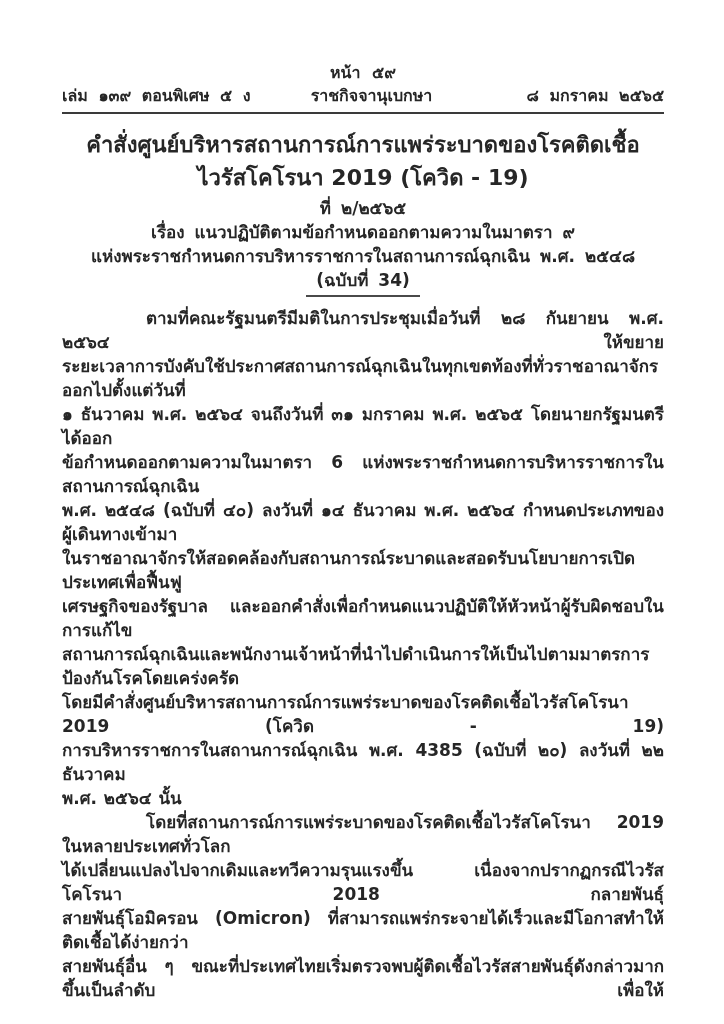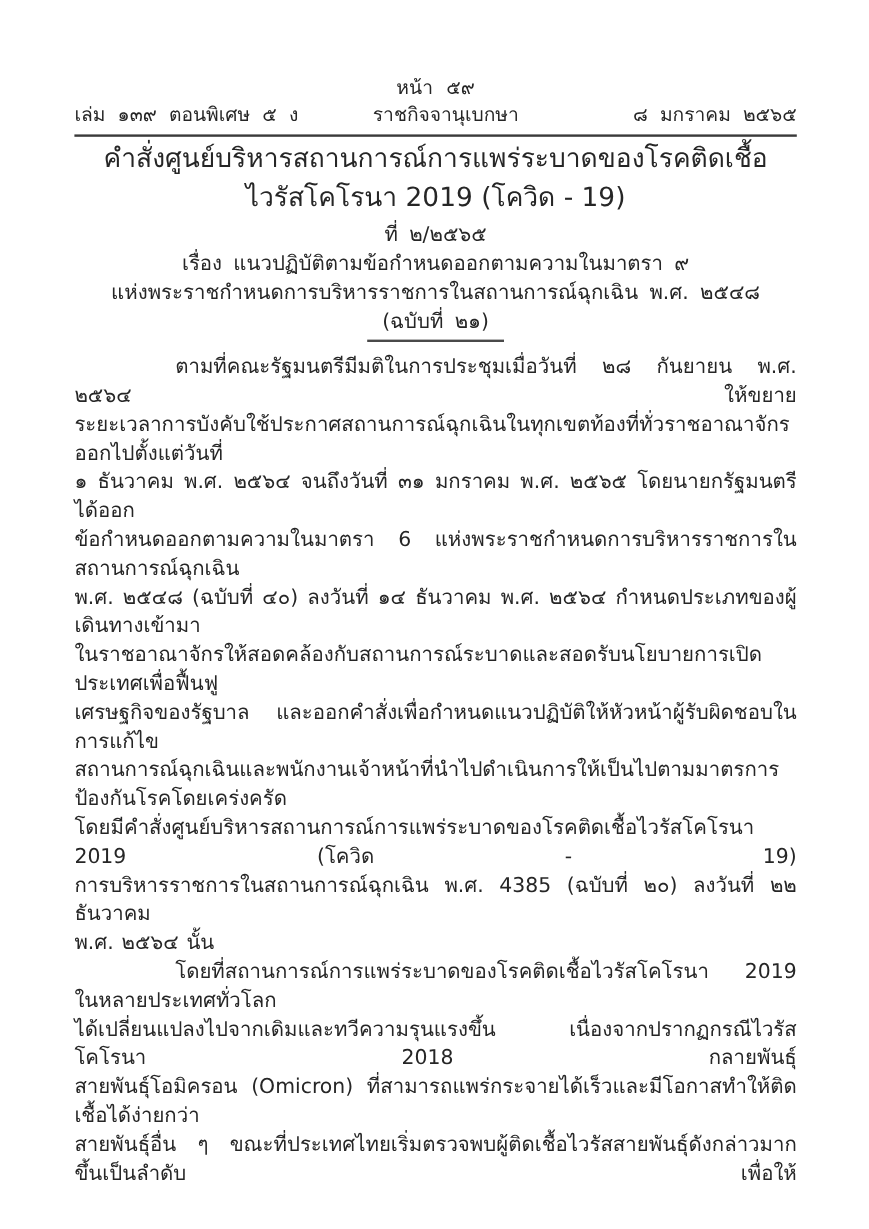--- a/index.html
+++ b/index.html
@@ -8,20 +8,21 @@
     background: #ffffff;
     font-family: "DejaVu Sans", sans-serif;
     color: #262626;
     overflow: hidden;
   }
   .page {
     box-sizing: border-box;
     width: 724px; height: 1024px;
     padding: 62px 60px 0 62px;
     background: #ffffff;
+    font-weight: bold;
   }
   
   .page-label {
     text-align: center;
     font-size: 16px;
     line-height: 22px;
     word-spacing: 6px;
   }
   .header-row {
     position: relative;
@@ -32,21 +33,21 @@
     word-spacing: 5px;
   }
   .header-left  { float: left; }
   .header-right { float: right; }
   .header-center {
     position: absolute; left: 17px; right: 0;
     text-align: center;
   }
   .header-row::after { content: ""; display: block; clear: both; }
   
-  .title-block { text-align: center; margin-top: 2px; }
+  .title-block { text-align: center; margin-top: 14px; }
   .doc-title {
     font-size: 22px;
     line-height: 33px;
   }
   .meta-line {
     font-size: 17px;
     line-height: 24px;
     word-spacing: 4px;
   }
   .order-no { margin-top: 2px; }
@@ -80,21 +81,21 @@
     <span class="header-left">เล่ม ๑๓๙ ตอนพิเศษ ๕ ง</span>
     <span class="header-right">๘ มกราคม ๒๕๖๕</span>
   </div>
 
   <div class="title-block">
     <div class="doc-title">คำสั่งศูนย์บริหารสถานการณ์การแพร่ระบาดของโรคติดเชื้อ</div>
     <div class="doc-title">ไวรัสโคโรนา 2019 (โควิด - 19)</div>
     <div class="meta-line order-no">ที่ ๒/๒๕๖๕</div>
     <div class="meta-line">เรื่อง แนวปฏิบัติตามข้อกำหนดออกตามความในมาตรา ๙</div>
     <div class="meta-line">แห่งพระราชกำหนดการบริหารราชการในสถานการณ์ฉุกเฉิน พ.ศ. ๒๕๔๘</div>
-    <div class="meta-line">(ฉบับที่ ๒๑)</div>
+    <div class="meta-line">(ฉบับที่ 34)</div>
     <div class="section-divider"></div>
   </div>
 
   <div class="body-text">
 
     <div class="paragraph">
       <div class="line first">ตามที่คณะรัฐมนตรีมีมติในการประชุมเมื่อวันที่ ๒๘ กันยายน พ.ศ. ๒๕๖๔ ให้ขยาย</div>
       <div class="line">ระยะเวลาการบังคับใช้ประกาศสถานการณ์ฉุกเฉินในทุกเขตท้องที่ทั่วราชอาณาจักรออกไปตั้งแต่วันที่</div>
       <div class="line">๑ ธันวาคม พ.ศ. ๒๕๖๔ จนถึงวันที่ ๓๑ มกราคม พ.ศ. ๒๕๖๕ โดยนายกรัฐมนตรีได้ออก</div>
       <div class="line">ข้อกำหนดออกตามความในมาตรา 6 แห่งพระราชกำหนดการบริหารราชการในสถานการณ์ฉุกเฉิน</div>

